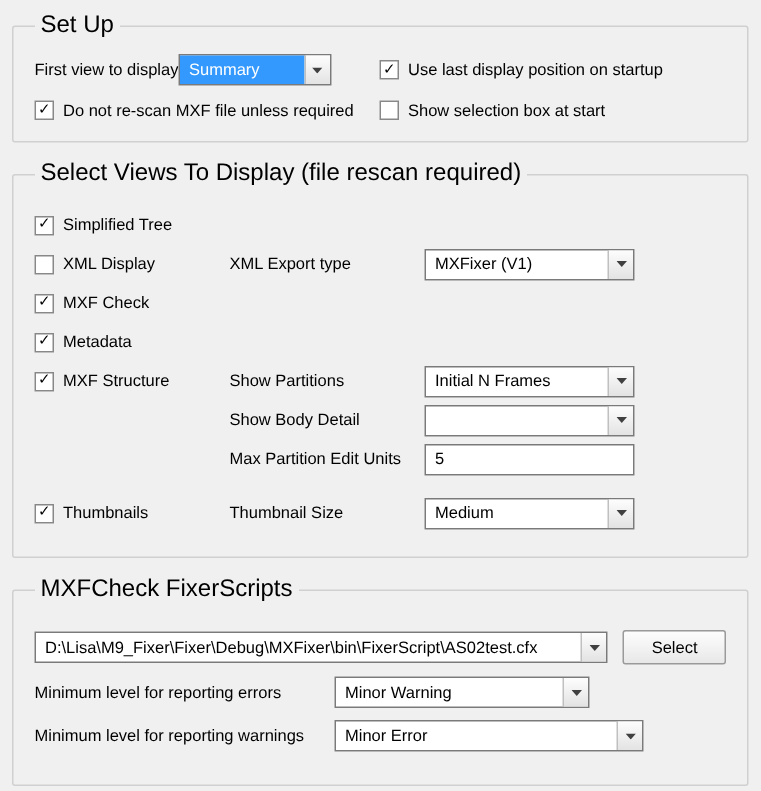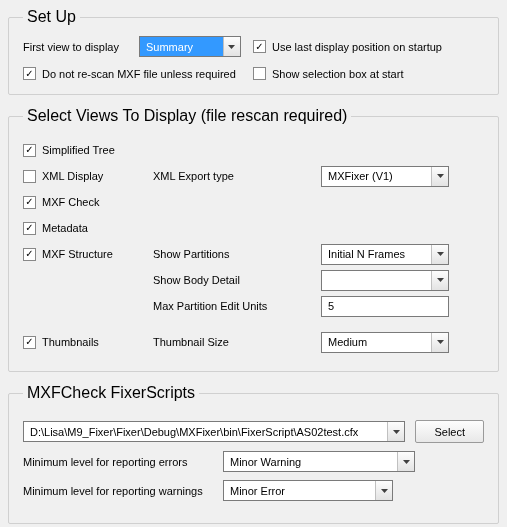--- a/index.html
+++ b/index.html
@@ -98,34 +98,33 @@
   }
   .views-left {
     width: 130px;
     flex-shrink: 0;
   }
   .views-midlabel {
     width: 130px;
     flex-shrink: 0;
   }
   .views-right {
-    width: 128px;
-    margin-left: 38px;
+    width: 140px;
   }
   .views-row { display:flex; align-items:center; margin:4px 0; min-height:22px; }
   .fs-row { display:flex; align-items:center; margin:8px 0; gap:10px; }
 </style>
 </head>
 <body>
 
 <fieldset>
   <legend>Set Up</legend>
 
   <div class="setup-grid">
-    <div style="display:flex;align-items:center;gap:20px;">
+    <div style="display:flex;align-items:center;gap:0;">
       <span class="label">First view to display</span>
       <span class="combo selected" style="width:102px;">
         <span class="combo-val">Summary</span>
         <span class="combo-btn">
           <svg width="7" height="4" viewBox="0 0 7 4">
               <path d="M0 0 L7 0 L3.5 4 Z" fill="#404040"></path>
             </svg>
         </span>
       </span>
     </div>
@@ -283,33 +282,33 @@
           </svg>
         </span>
     </span>
     <span class="btn">
       <span>Select</span>
     </span>
   </div>
 
   <div class="fs-row">
     <span class="label" style="width:190px;">Minimum level for reporting errors</span>
-    <span class="combo" style="width:192px;">
+    <span class="combo" style="width:170px;">
       <span class="combo-val">Minor Warning</span>
       <span class="combo-btn">
           <svg width="7" height="4" viewBox="0 0 7 4">
             <path d="M0 0 L7 0 L3.5 4 Z" fill="#404040"></path>
           </svg>
         </span>
     </span>
   </div>
 
   <div class="fs-row">
     <span class="label" style="width:190px;">Minimum level for reporting warnings</span>
-    <span class="combo" style="width:170px;">
+    <span class="combo" style="width:206px;">
       <span class="combo-val">Minor Error</span>
       <span class="combo-btn">
           <svg width="7" height="4" viewBox="0 0 7 4">
             <path d="M0 0 L7 0 L3.5 4 Z" fill="#404040"></path>
           </svg>
         </span>
     </span>
   </div>
 </fieldset>
 

